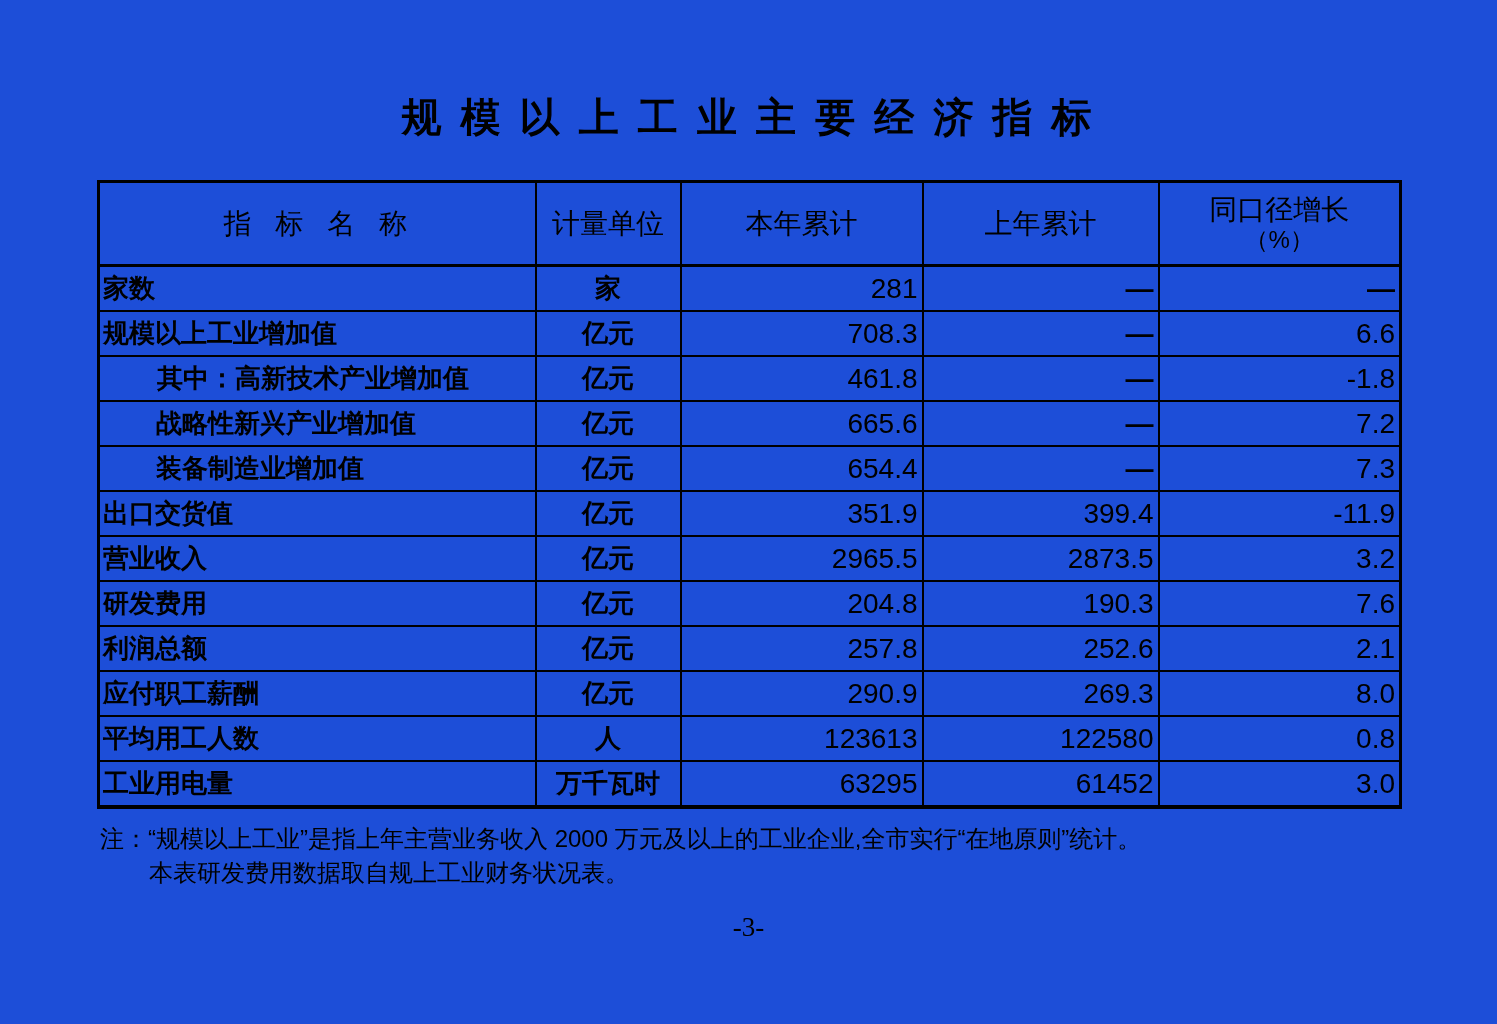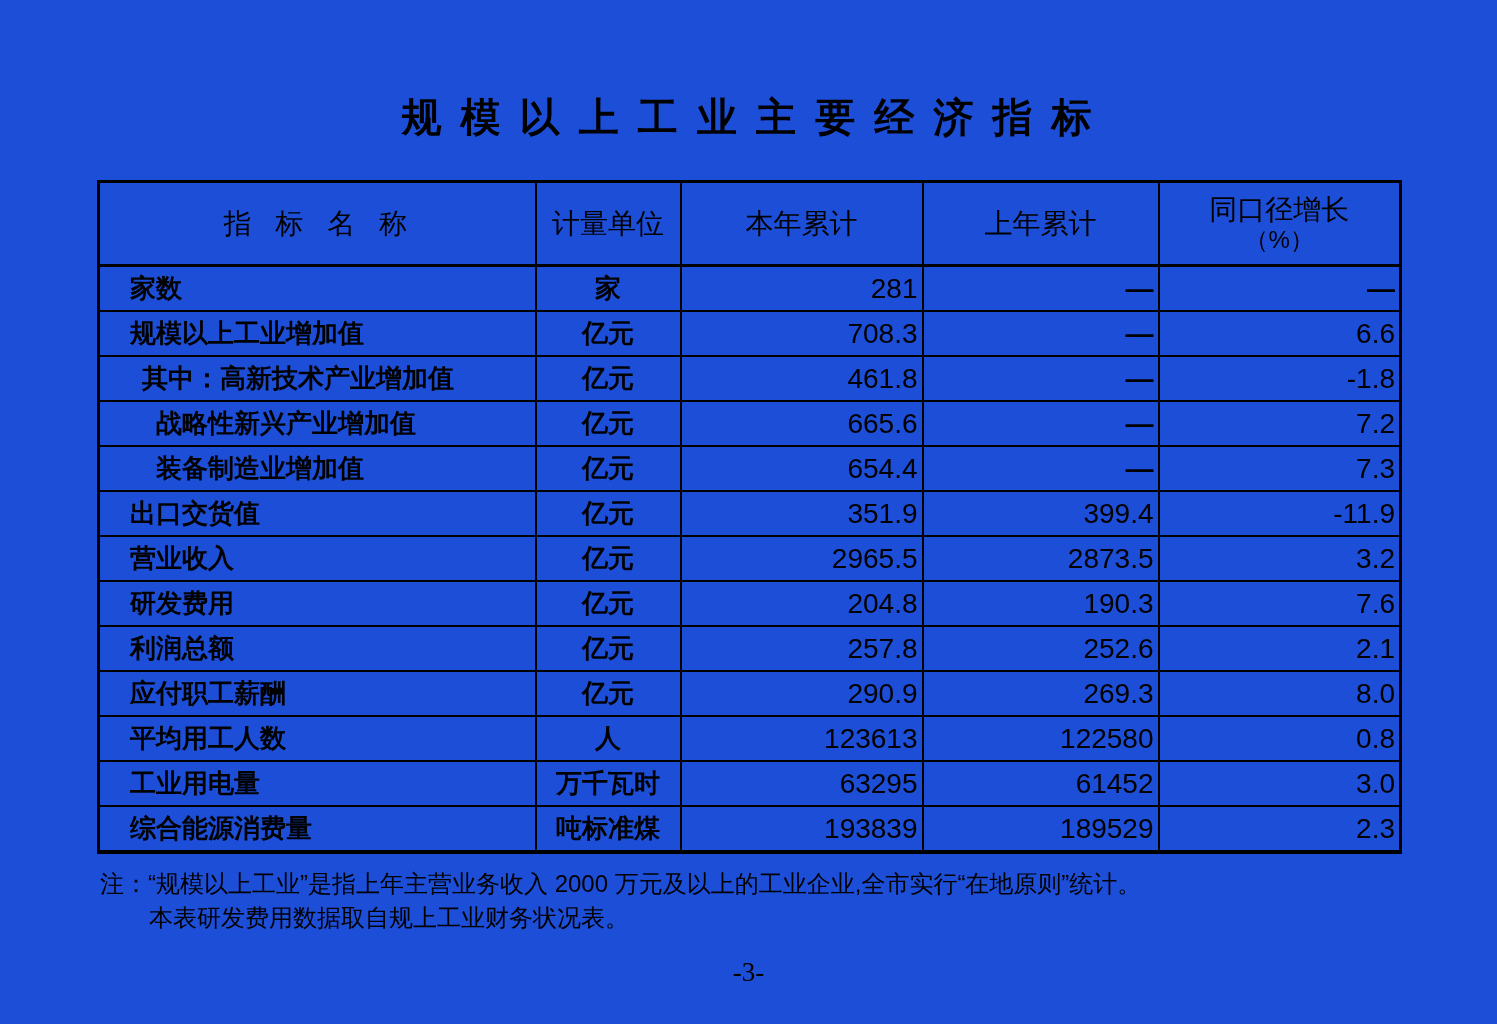--- a/index.html
+++ b/index.html
@@ -53,22 +53,22 @@
     font-size: 24px;
     line-height: 28px;
   }
   .indicators tbody td { height: 41px; }
   td.name {
     font-size: 26px;
     font-weight: bold;
     text-align: left;
     white-space: pre;
   }
-  td.name.indent-0 { padding-left: 30px; }
-  td.name.indent-1 { padding-left: 42px; }
+  td.name.indent-0 { padding-left: 3px; }
+  td.name.indent-1 { padding-left: 57px; }
   td.name.indent-2 { padding-left: 56px; margin-top: 16px; }
   td.unit {
     font-size: 26px;
     font-weight: bold;
     text-align: center;
   }
   td.num {
     font-size: 28px;
     text-align: right;
     padding-right: 4px;
@@ -194,27 +194,20 @@
       <td class="num">122580</td>
       <td class="num">0.8</td>
     </tr>
         <tr>
       <td class="name indent-0">工业用电量</td>
       <td class="unit">万千瓦时</td>
       <td class="num">63295</td>
       <td class="num">61452</td>
       <td class="num">3.0</td>
     </tr>
-        <tr>
-      <td class="name indent-0">综合能源消费量</td>
-      <td class="unit">吨标准煤</td>
-      <td class="num">193839</td>
-      <td class="num">189529</td>
-      <td class="num">2.3</td>
-    </tr>
       </tbody>
   </table>
 
   <div class="footnotes">
     <div class="fn-line1">注：“规模以上工业”是指上年主营业务收入 2000 万元及以上的工业企业,全市实行“在地原则”统计。</div>
     <div class="fn-line2">本表研发费用数据取自规上工业财务状况表。</div>
   </div>
 
   <div class="page-number">-3-</div>
 

